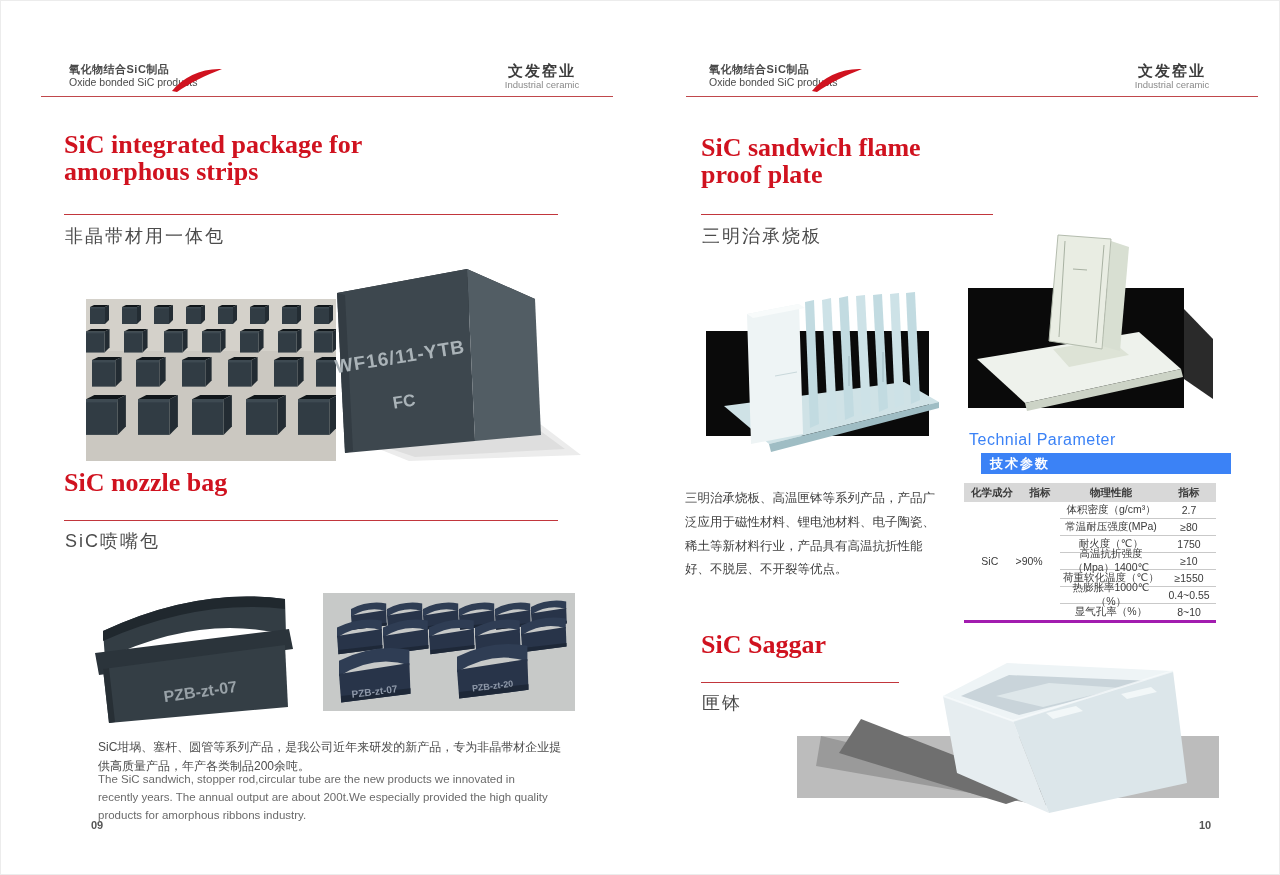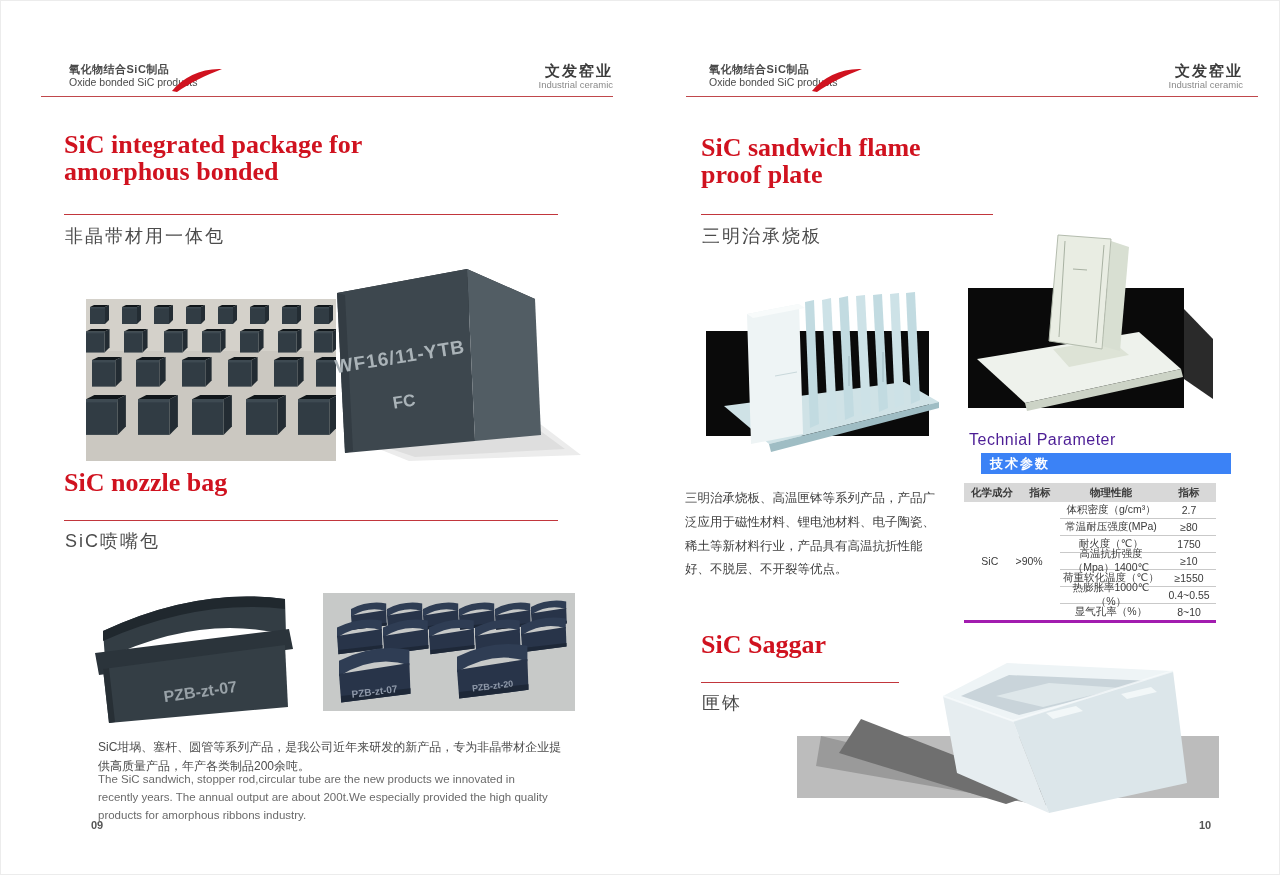--- a/index.html
+++ b/index.html
@@ -3,35 +3,35 @@
 <meta charset="utf-8">
 <style>
   html,body{margin:0;padding:0;background:#ffffff;}
   .sheet{position:relative;width:1280px;height:875px;background:#fff;
          font-family:"Liberation Sans","DejaVu Sans",sans-serif;overflow:hidden;
          box-sizing:border-box;border:1px solid #ececec;}
   .abs{position:absolute;}
   
   .hdr-zh{font-size:11px;font-weight:bold;color:#4a4a4a;letter-spacing:.5px;line-height:13px;}
   .hdr-en{font-size:10.5px;color:#4a4a4a;line-height:13px;}
-  .brand{text-align:right;}
+  .brand{text-align:center;}
   .brand-zh{font-size:15px;font-weight:bold;color:#3c3c3c;letter-spacing:2px;line-height:16px;}
   .brand-en{font-size:9.5px;color:#8a8a8a;line-height:12px;}
   .hdr-rule{height:1px;background:#c0484c;}
   
   .sec-title{font-family:"Liberation Serif","DejaVu Serif",serif;font-weight:bold;
              color:#d0121f;font-size:26px;line-height:1.04;letter-spacing:0;}
   .sec-rule{height:1px;background:#c2363c;}
   .sub-zh{font-size:18px;color:#4c4c4c;letter-spacing:2px;}
   .body-zh{font-size:12px;color:#4a4a4a;line-height:1.6;}
   .body-zh-r{font-size:12.5px;color:#3f3f3f;line-height:1.9;}
   .body-en{font-size:11.5px;color:#6a6a6a;line-height:1.55;}
   .pgnum{font-size:11px;font-weight:bold;color:#555;}
   
-  .tech-title{font-size:16px;color:#4c1d95;letter-spacing:.5px;}
+  .tech-title{font-size:16px;color:#3b82f6;letter-spacing:.5px;}
   .tech-bar{background:#3b82f6;color:#fff;font-size:13px;font-weight:bold;
             line-height:21px;height:21px;padding-left:9px;letter-spacing:2px;margin-left:15px;}
   .tbl{font-size:10.5px;color:#3a3a3a;border-bottom:3px solid #a21caf;}
   .tbl-head{display:flex;background:#d8d8d8;font-weight:bold;height:19px;align-items:center;text-align:center;}
   .th1{width:56px;} .th2{width:40px;} .th3{flex:1;} .th4{width:54px;}
   .tbl-body{display:flex;}
   .chem{width:96px;display:flex;align-items:center;justify-content:space-evenly;}
   .props{flex:1;}
   .prow{display:flex;align-items:center;height:16px;}
   .prow + .prow{border-top:1px solid #c9c9c9;}
@@ -53,21 +53,21 @@
       <path d="M3,24 C14,10 33,1 53,2 C37,8 19,17 8,25 Z" fill="#d0121f"></path>
     </svg>
     <div class="abs brand" style="left:470px;top:62px;width:142px;">
       <div class="brand-zh">文发窑业</div>
       <div class="brand-en">Industrial ceramic</div>
     </div>
     <div class="abs hdr-rule" style="left:40px;top:95px;width:572px;"></div>
 
     <div class="abs sec-title" style="left:63px;top:130px;">
       <div>SiC integrated package for</div>
-      <div>amorphous bonded</div>
+      <div>amorphous strips</div>
     </div>
     <div class="abs sec-rule" style="left:63px;top:213px;width:494px;"></div>
     <div class="abs sub-zh" style="left:64px;top:223px;">非晶带材用一体包</div>
 
     <svg class="abs" style="left:85px;top:298px;" width="250" height="162" viewBox="0 0 250 162">
       <defs>
         <g id="crate">
           <polygon points="0,4 8,0 38,0 30,4" fill="#10161a"></polygon>
           <polygon points="30,4 38,0 38,30 30,38" fill="#232c33"></polygon>
           <rect y="4" width="30" height="34" fill="#313c44"></rect>

